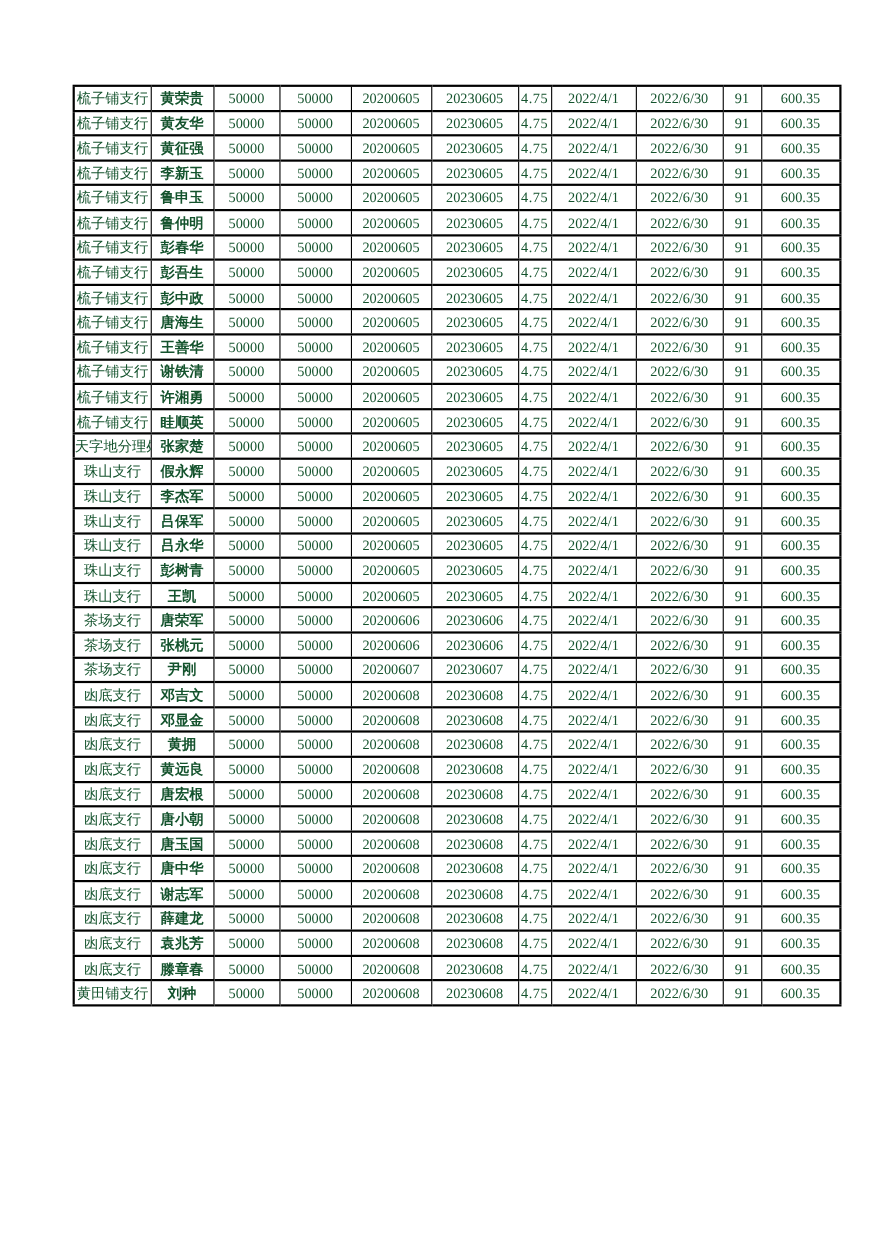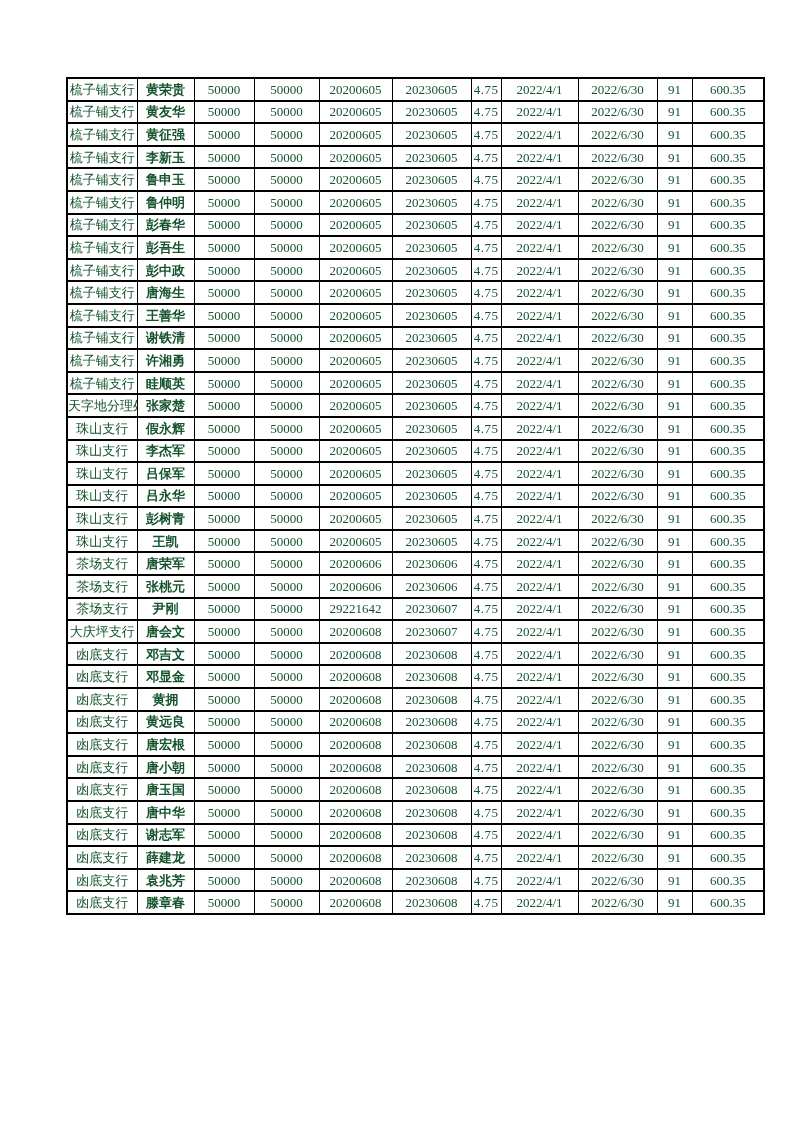--- a/index.html
+++ b/index.html
@@ -371,42 +371,29 @@
           <td class="cell-period-from">2022/4/1</td>
           <td class="cell-period-to">2022/6/30</td>
           <td class="cell-days">91</td>
           <td class="cell-interest">600.35</td>
         </tr>
         <tr>
           <td class="cell-branch">茶场支行</td>
           <td class="cell-name">尹刚</td>
           <td class="cell-amount1">50000</td>
           <td class="cell-amount2">50000</td>
-          <td class="cell-start-date">29221642</td>
+          <td class="cell-start-date">20200607</td>
           <td class="cell-maturity-date">20230607</td>
           <td class="cell-rate">4.75</td>
           <td class="cell-period-from">2022/4/1</td>
           <td class="cell-period-to">2022/6/30</td>
           <td class="cell-days">91</td>
           <td class="cell-interest">600.35</td>
         </tr>
         <tr>
-          <td class="cell-branch">大庆坪支行</td>
-          <td class="cell-name">唐会文</td>
-          <td class="cell-amount1">50000</td>
-          <td class="cell-amount2">50000</td>
-          <td class="cell-start-date">20200608</td>
-          <td class="cell-maturity-date">20230607</td>
-          <td class="cell-rate">4.75</td>
-          <td class="cell-period-from">2022/4/1</td>
-          <td class="cell-period-to">2022/6/30</td>
-          <td class="cell-days">91</td>
-          <td class="cell-interest">600.35</td>
-        </tr>
-        <tr>
           <td class="cell-branch">凼底支行</td>
           <td class="cell-name">邓吉文</td>
           <td class="cell-amount1">50000</td>
           <td class="cell-amount2">50000</td>
           <td class="cell-start-date">20200608</td>
           <td class="cell-maturity-date">20230608</td>
           <td class="cell-rate">4.75</td>
           <td class="cell-period-from">2022/4/1</td>
           <td class="cell-period-to">2022/6/30</td>
           <td class="cell-days">91</td>
@@ -538,20 +525,33 @@
           <td class="cell-maturity-date">20230608</td>
           <td class="cell-rate">4.75</td>
           <td class="cell-period-from">2022/4/1</td>
           <td class="cell-period-to">2022/6/30</td>
           <td class="cell-days">91</td>
           <td class="cell-interest">600.35</td>
         </tr>
         <tr>
           <td class="cell-branch">凼底支行</td>
           <td class="cell-name">滕章春</td>
+          <td class="cell-amount1">50000</td>
+          <td class="cell-amount2">50000</td>
+          <td class="cell-start-date">20200608</td>
+          <td class="cell-maturity-date">20230608</td>
+          <td class="cell-rate">4.75</td>
+          <td class="cell-period-from">2022/4/1</td>
+          <td class="cell-period-to">2022/6/30</td>
+          <td class="cell-days">91</td>
+          <td class="cell-interest">600.35</td>
+        </tr>
+        <tr>
+          <td class="cell-branch">黄田铺支行</td>
+          <td class="cell-name">刘种</td>
           <td class="cell-amount1">50000</td>
           <td class="cell-amount2">50000</td>
           <td class="cell-start-date">20200608</td>
           <td class="cell-maturity-date">20230608</td>
           <td class="cell-rate">4.75</td>
           <td class="cell-period-from">2022/4/1</td>
           <td class="cell-period-to">2022/6/30</td>
           <td class="cell-days">91</td>
           <td class="cell-interest">600.35</td>
         </tr>

